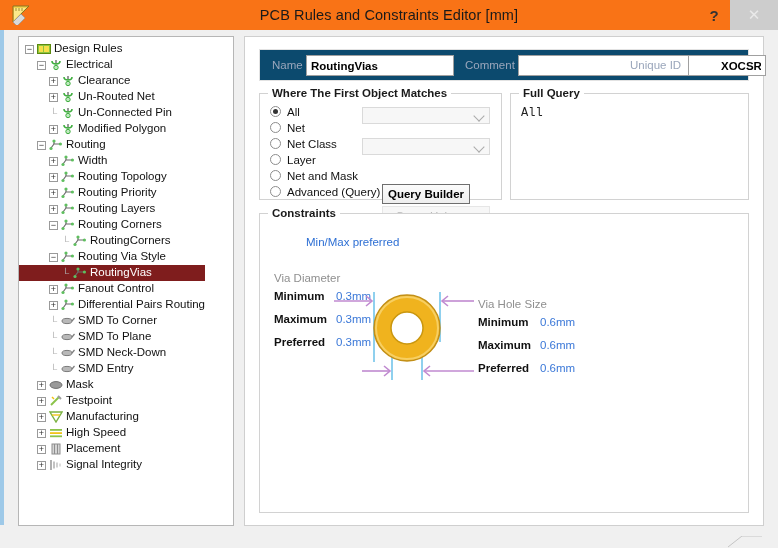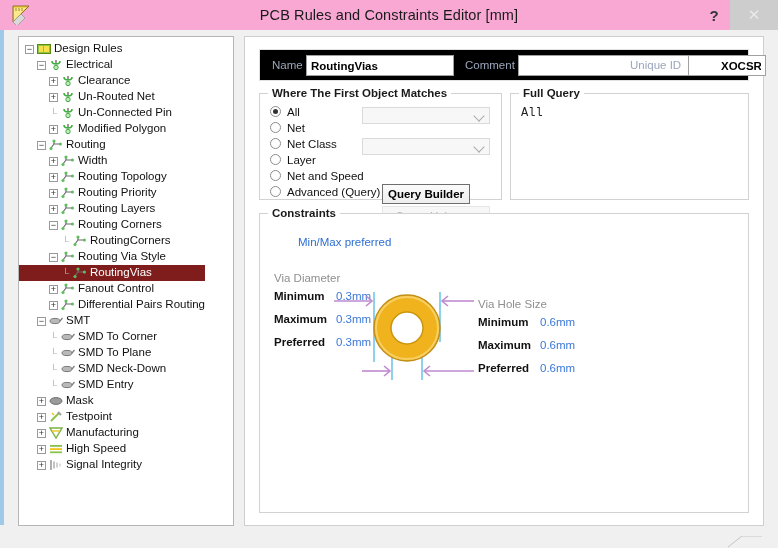--- a/index.html
+++ b/index.html
@@ -5,21 +5,21 @@
   html,body{margin:0;padding:0;}
   body{
     width:778px;height:548px;overflow:hidden;
     font-family:"Liberation Sans",sans-serif;
     background:#f0f0f0;
     -webkit-font-smoothing:antialiased;
   }
   .window{position:relative;width:778px;height:548px;background:#f0f0f0;box-sizing:border-box;}
 
   
-  .titlebar{position:relative;height:30px;background:#f9a8d4;padding-left:37px;}
+  .titlebar{position:relative;height:30px;background:#f97316;padding-left:37px;}
   .title-icon{position:absolute;left:10px;top:5px;width:22px;height:20px;}
   .title-text{
     position:absolute;left:0;top:0;width:778px;height:30px;
     line-height:30px;text-align:center;
     font-size:14.5px;color:#1a1a1a;letter-spacing:.1px;
   }
   .tb-btn{position:absolute;top:0;height:30px;font-size:14px;color:#333;
           display:flex;align-items:center;justify-content:center;}
   .tb-help{right:50px;width:28px;font-weight:bold;font-size:15px;}
   .tb-close{right:0;width:48px;background:#cdcdcd;color:#e9e9e9;font-size:15px;}
@@ -52,21 +52,21 @@
   
   .right-panel{
     position:absolute;left:240px;top:4px;right:8px;height:490px;
     background:#fff;border:1px solid #cfcfcf;box-sizing:border-box;
   }
   .inner-white{position:absolute;left:4px;top:4px;right:4px;bottom:4px;background:#fff;}
 
   
   .hdr-box{
     position:absolute;left:10px;top:8px;right:10px;height:32px;
-    border:1px solid #e2e2e2;background:#000000;box-sizing:border-box;
+    border:1px solid #e2e2e2;background:#0c4a6e;box-sizing:border-box;
   }
   .fld-label{position:absolute;font-size:11.5px;color:#9aa6bb;top:9px;}
   .fld-input{
     position:absolute;top:5px;height:21px;box-sizing:border-box;
     border:1px solid #a0a0a0;background:#fff;
     font-family:"Liberation Sans",sans-serif;font-size:11.5px;color:#000;font-weight:bold;
     padding:0 4px;line-height:19px;
   }
 
   
@@ -241,24 +241,20 @@
                 <circle cx="11.4" cy="5" r="1.6" fill="#5fbf5f"></circle>
                 <circle cx="5" cy="2" r="1.6" fill="#5fbf5f"></circle>
               </svg></span><span class="tlabel">Fanout Control</span></div>
           <div class="trow"><span style="display:inline-block;width:30px"></span><span class="exp">+</span><span class="ico"><svg width="14" height="12" viewBox="0 0 14 12">
                 <path d="M2 9 L5 5 L11 5" stroke="#6b6b6b" stroke-width="1.2" fill="none"></path>
                 <path d="M5 5 L5 2" stroke="#6b6b6b" stroke-width="1.2" fill="none"></path>
                 <circle cx="2" cy="9.5" r="1.6" fill="#5fbf5f"></circle>
                 <circle cx="11.4" cy="5" r="1.6" fill="#5fbf5f"></circle>
                 <circle cx="5" cy="2" r="1.6" fill="#5fbf5f"></circle>
               </svg></span><span class="tlabel">Differential Pairs Routing</span></div>
-          <div class="trow"><span style="display:inline-block;width:18px"></span><span class="exp">−</span><span class="ico"><svg width="14" height="12" viewBox="0 0 14 12">
-                <ellipse cx="6" cy="6" rx="5" ry="2.6" fill="#b9b9b9" stroke="#7c7c7c"></ellipse>
-                <path d="M11 6 L13.5 3" stroke="#7c7c7c" stroke-width="1.2" fill="none"></path>
-              </svg></span><span class="tlabel">SMT</span></div>
           <div class="trow"><span style="display:inline-block;width:30px"></span><span class="guide">└</span><span class="ico"><svg width="14" height="12" viewBox="0 0 14 12">
                 <ellipse cx="6" cy="6" rx="5" ry="2.6" fill="#b9b9b9" stroke="#7c7c7c"></ellipse>
                 <path d="M11 6 L13.5 3" stroke="#7c7c7c" stroke-width="1.2" fill="none"></path>
               </svg></span><span class="tlabel">SMD To Corner</span></div>
           <div class="trow"><span style="display:inline-block;width:30px"></span><span class="guide">└</span><span class="ico"><svg width="14" height="12" viewBox="0 0 14 12">
                 <ellipse cx="6" cy="6" rx="5" ry="2.6" fill="#b9b9b9" stroke="#7c7c7c"></ellipse>
                 <path d="M11 6 L13.5 3" stroke="#7c7c7c" stroke-width="1.2" fill="none"></path>
               </svg></span><span class="tlabel">SMD To Plane</span></div>
           <div class="trow"><span style="display:inline-block;width:30px"></span><span class="guide">└</span><span class="ico"><svg width="14" height="12" viewBox="0 0 14 12">
                 <ellipse cx="6" cy="6" rx="5" ry="2.6" fill="#b9b9b9" stroke="#7c7c7c"></ellipse>
@@ -279,20 +275,25 @@
           <div class="trow"><span style="display:inline-block;width:18px"></span><span class="exp">+</span><span class="ico"><svg width="14" height="12" viewBox="0 0 14 12">
                 <polygon points="1,1 13,1 7,11" fill="none" stroke="#7cb342" stroke-width="1.4"></polygon>
                 <line x1="3" y1="4" x2="11" y2="4" stroke="#f0c419" stroke-width="1.4"></line>
               </svg></span><span class="tlabel">Manufacturing</span></div>
           <div class="trow"><span style="display:inline-block;width:18px"></span><span class="exp">+</span><span class="ico"><svg width="14" height="12" viewBox="0 0 14 12">
                 <rect x="1" y="2" width="12" height="1.8" fill="#8bc34a"></rect>
                 <rect x="1" y="5.2" width="12" height="1.8" fill="#f0c419"></rect>
                 <rect x="1" y="8.4" width="12" height="1.8" fill="#8bc34a"></rect>
               </svg></span><span class="tlabel">High Speed</span></div>
           <div class="trow"><span style="display:inline-block;width:18px"></span><span class="exp">+</span><span class="ico"><svg width="14" height="12" viewBox="0 0 14 12">
+                <rect x="3" y="1" width="8" height="10" fill="#d5d5d5" stroke="#8e8e8e"></rect>
+                <line x1="5.5" y1="1" x2="5.5" y2="11" stroke="#8e8e8e"></line>
+                <line x1="8.5" y1="1" x2="8.5" y2="11" stroke="#8e8e8e"></line>
+              </svg></span><span class="tlabel">Placement</span></div>
+          <div class="trow"><span style="display:inline-block;width:18px"></span><span class="exp">+</span><span class="ico"><svg width="14" height="12" viewBox="0 0 14 12">
                 <line x1="2" y1="1" x2="2" y2="11" stroke="#8e8e8e" stroke-width="1.4"></line>
                 <line x1="5" y1="2.5" x2="5" y2="9.5" stroke="#a8a8a8" stroke-width="1.4"></line>
                 <line x1="8" y1="3.5" x2="8" y2="8.5" stroke="#bdbdbd" stroke-width="1.4"></line>
                 <line x1="11" y1="4.5" x2="11" y2="7.5" stroke="#cfcfcf" stroke-width="1.4"></line>
               </svg></span><span class="tlabel">Signal Integrity</span></div>
         </div>
     </div>
 
     <div class="right-panel">
       <div class="inner-white">
@@ -315,21 +316,21 @@
           <div class="radio-row" style="left:10px;top:26px;">
             <span class="radio"></span><span>Net</span>
           </div>
           <div class="radio-row" style="left:10px;top:42px;">
             <span class="radio"></span><span>Net Class</span>
           </div>
           <div class="radio-row" style="left:10px;top:58px;">
             <span class="radio"></span><span>Layer</span>
           </div>
           <div class="radio-row" style="left:10px;top:74px;">
-            <span class="radio"></span><span>Net and Speed</span>
+            <span class="radio"></span><span>Net and Mask</span>
           </div>
           <div class="radio-row" style="left:10px;top:90px;">
             <span class="radio"></span><span>Advanced (Query)</span>
           </div>
 
           <div class="combo" style="left:102px;top:13px;width:128px;">
             <span class="arrow"></span>
           </div>
           <div class="combo" style="left:102px;top:44px;width:128px;">
             <span class="arrow"></span>
@@ -339,21 +340,21 @@
         </div>
 
         <div class="group" style="left:261px;top:52px;width:239px;height:107px;">
           <div class="group-title">Full Query</div>
           <div class="query-text">All</div>
         </div>
 
         <div class="group" style="left:10px;top:172px;width:490px;height:300px;">
           <div class="group-title">Constraints</div>
 
-          <div class="cons-link" style="left:38px;top:22px;">Min/Max preferred</div>
+          <div class="cons-link" style="left:46px;top:22px;">Min/Max preferred</div>
 
           <div class="c-title" style="left:14px;top:58px;">Via Diameter</div>
           <div class="c-key" style="left:14px;top:76px;">Minimum</div>
           <div class="c-val" style="left:76px;top:76px;">0.3mm</div>
           <div class="c-key" style="left:14px;top:99px;">Maximum</div>
           <div class="c-val" style="left:76px;top:99px;">0.3mm</div>
           <div class="c-key" style="left:14px;top:122px;">Preferred</div>
           <div class="c-val" style="left:76px;top:122px;">0.3mm</div>
 
           <div class="c-title" style="left:218px;top:84px;">Via Hole Size</div>

